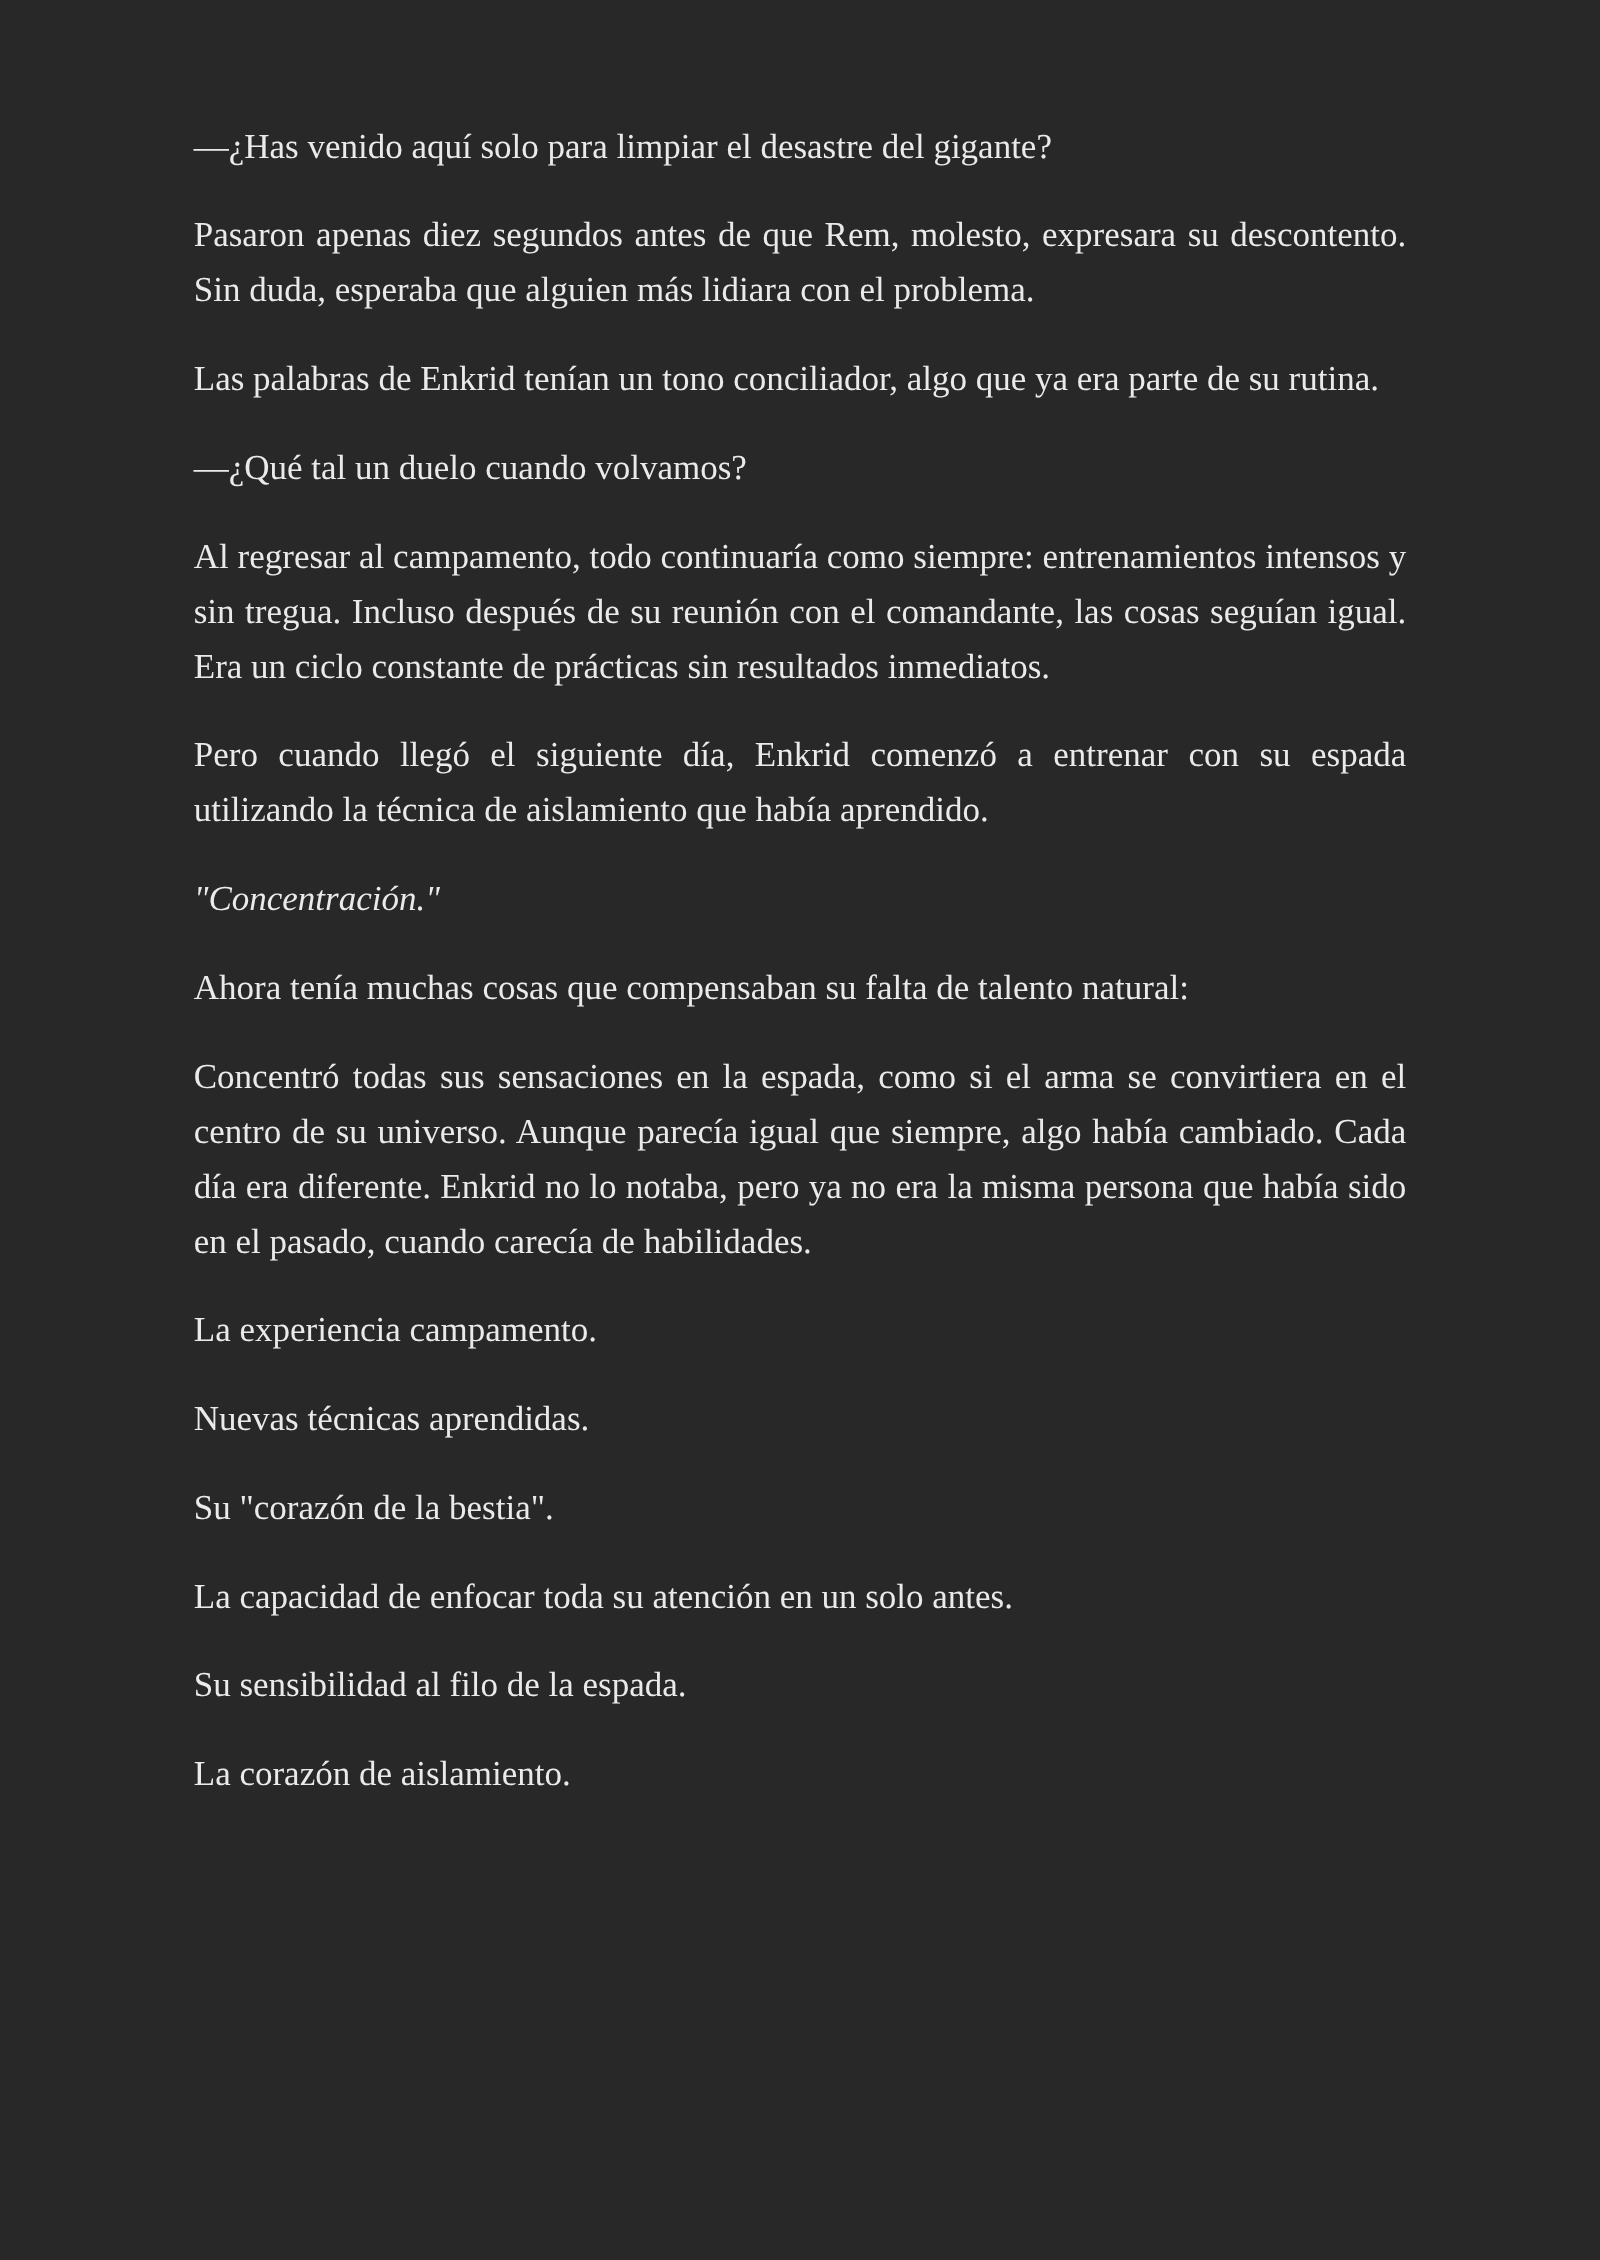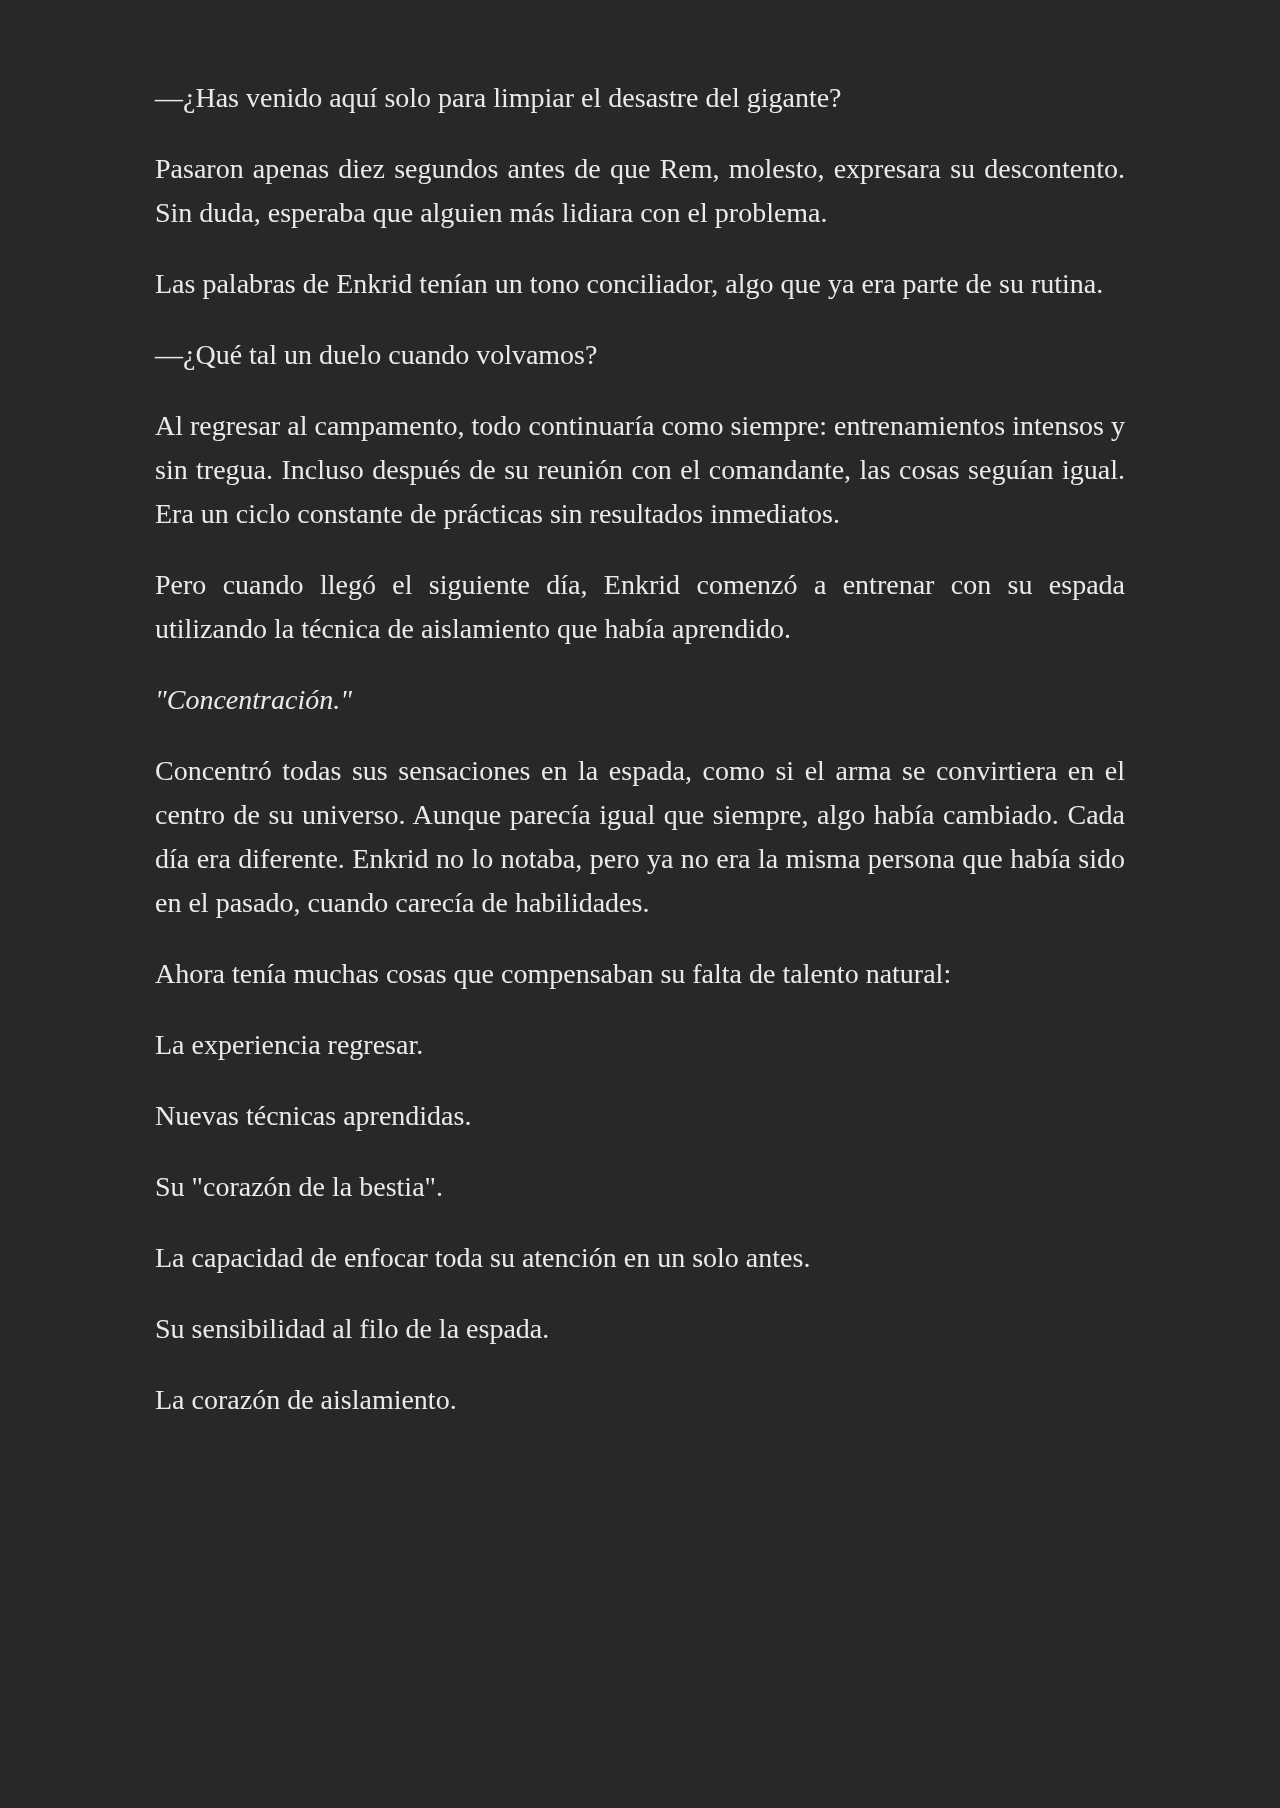--- a/index.html
+++ b/index.html
@@ -12,21 +12,21 @@
     background: #282828;
     overflow: hidden;
   }
   .reader-page {
     width: 1280px;
     height: 1808px;
   }
   .chapter {
     width: 970px;
     margin: 0 auto;
-    padding-top: 76px;
+    padding-top: 96px;
     font-family: "Liberation Serif", "DejaVu Serif", serif;
     font-size: 28px;
     line-height: 44px;
     color: #eaeaea;
     text-align: justify;
     text-justify: inter-word;
   }
   .chapter p {
     margin: 0 0 27px 0;
     padding: 0;
@@ -47,25 +47,25 @@
   <p>Las palabras de Enkrid tenían un tono conciliador, algo que ya era parte de su rutina.</p>
 
   <p>—¿Qué tal un duelo cuando volvamos?</p>
 
   <p>Al regresar al campamento, todo continuaría como siempre: entrenamientos intensos y sin tregua. Incluso después de su reunión con el comandante, las cosas seguían igual. Era un ciclo constante de prácticas sin resultados inmediatos.</p>
 
   <p>Pero cuando llegó el siguiente día, Enkrid comenzó a entrenar con su espada utilizando la técnica de aislamiento que había aprendido.</p>
 
   <p class="italic">"Concentración."</p>
 
+  <p>Ahora tenía muchas cosas que compensaban su falta de talento natural:</p>
+
   <p>Concentró todas sus sensaciones en la espada, como si el arma se convirtiera en el centro de su universo. Aunque parecía igual que siempre, algo había cambiado. Cada día era diferente. Enkrid no lo notaba, pero ya no era la misma persona que había sido en el pasado, cuando carecía de habilidades.</p>
 
-  <p>Ahora tenía muchas cosas que compensaban su falta de talento natural:</p>
-
-  <p>La experiencia regresar.</p>
+  <p>La experiencia campamento.</p>
 
   <p>Nuevas técnicas aprendidas.</p>
 
   <p>Su "corazón de la bestia".</p>
 
   <p>La capacidad de enfocar toda su atención en un solo antes.</p>
 
   <p>Su sensibilidad al filo de la espada.</p>
 
   <p>La corazón de aislamiento.</p>

